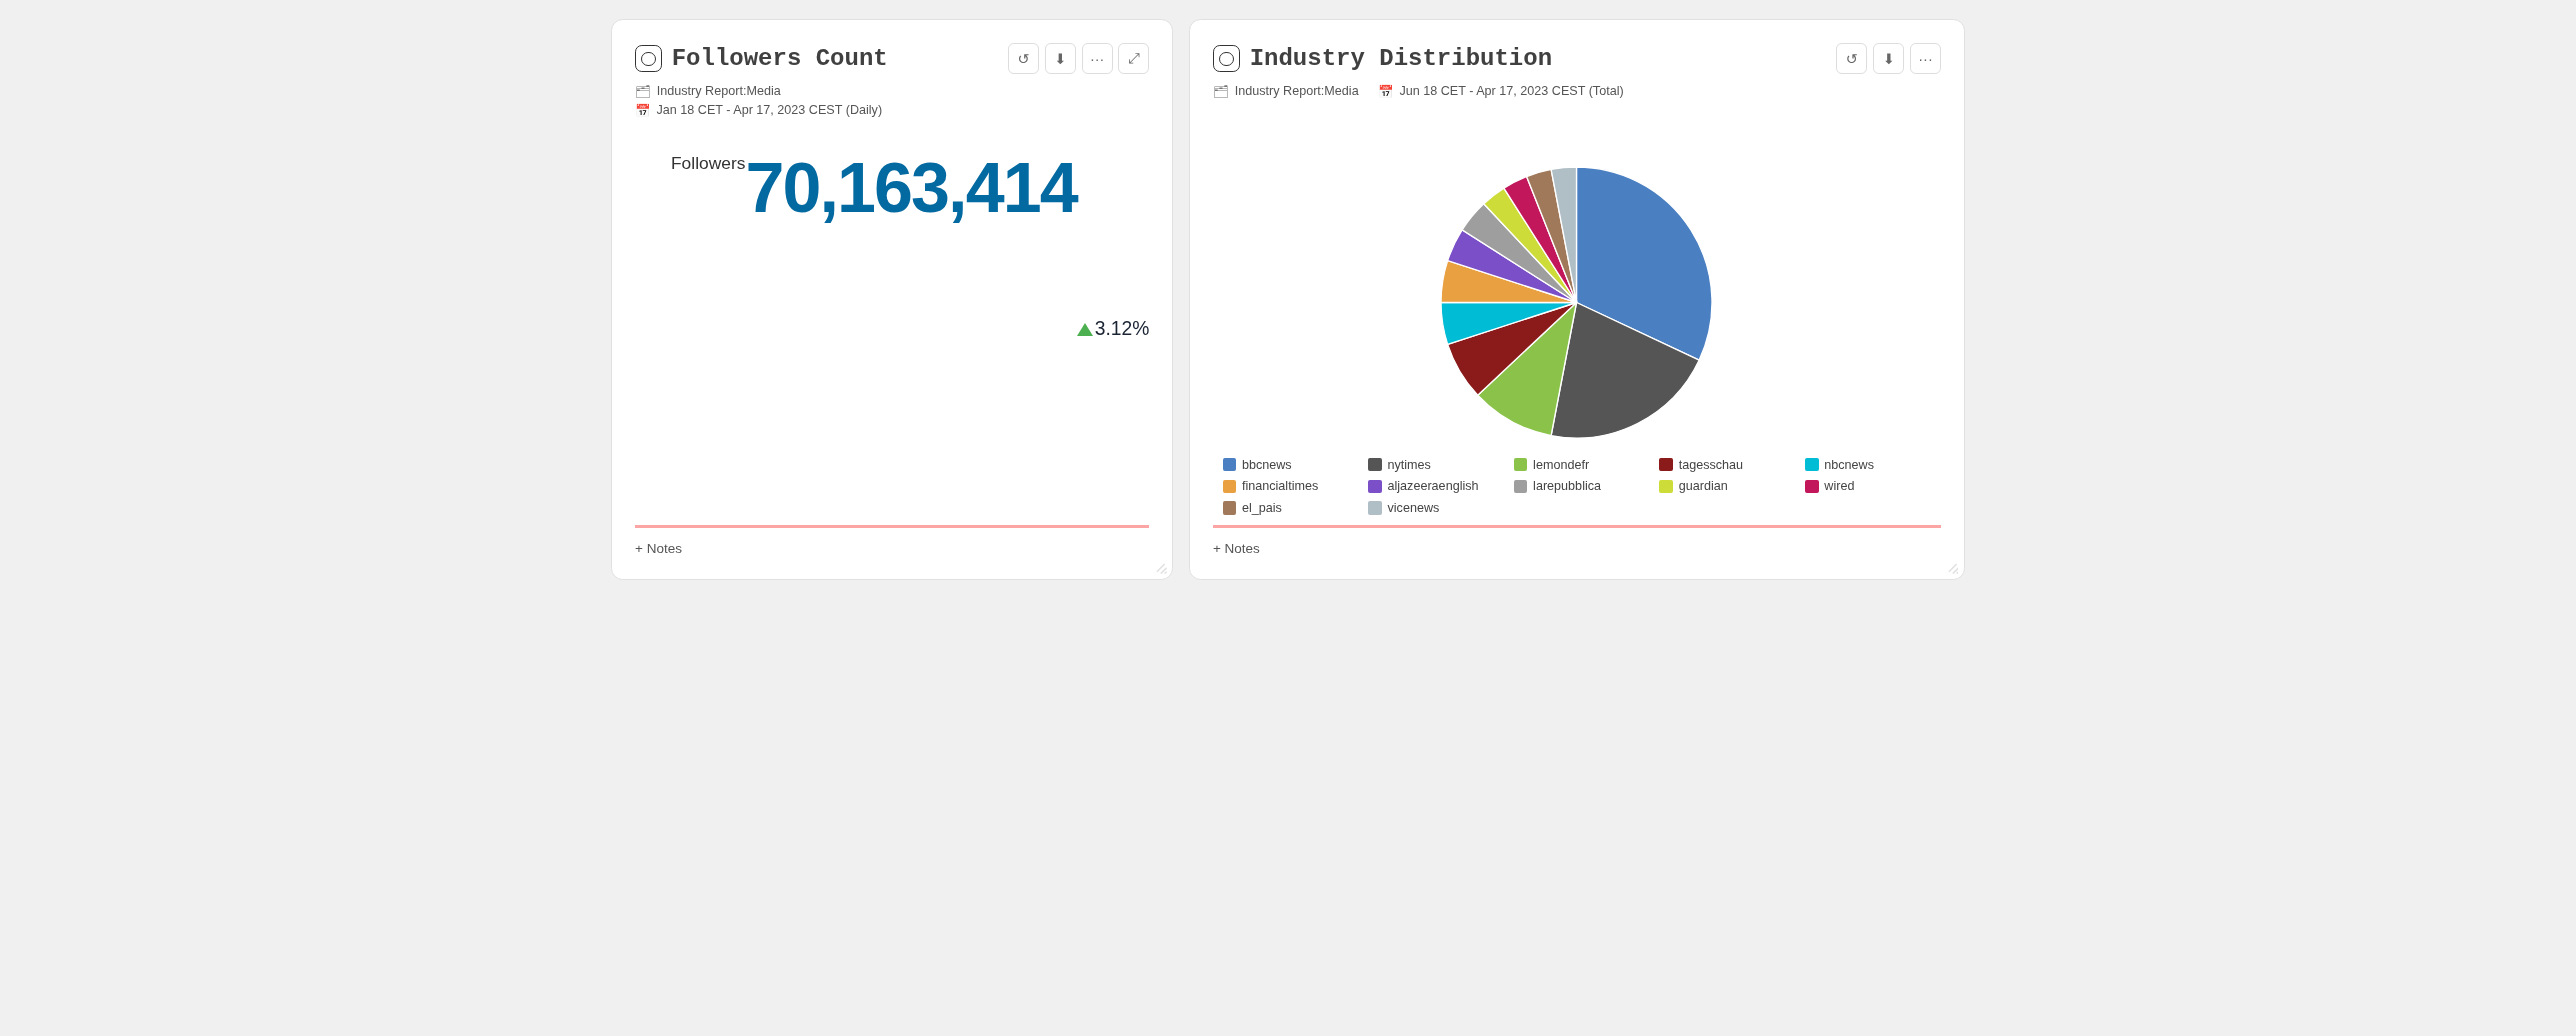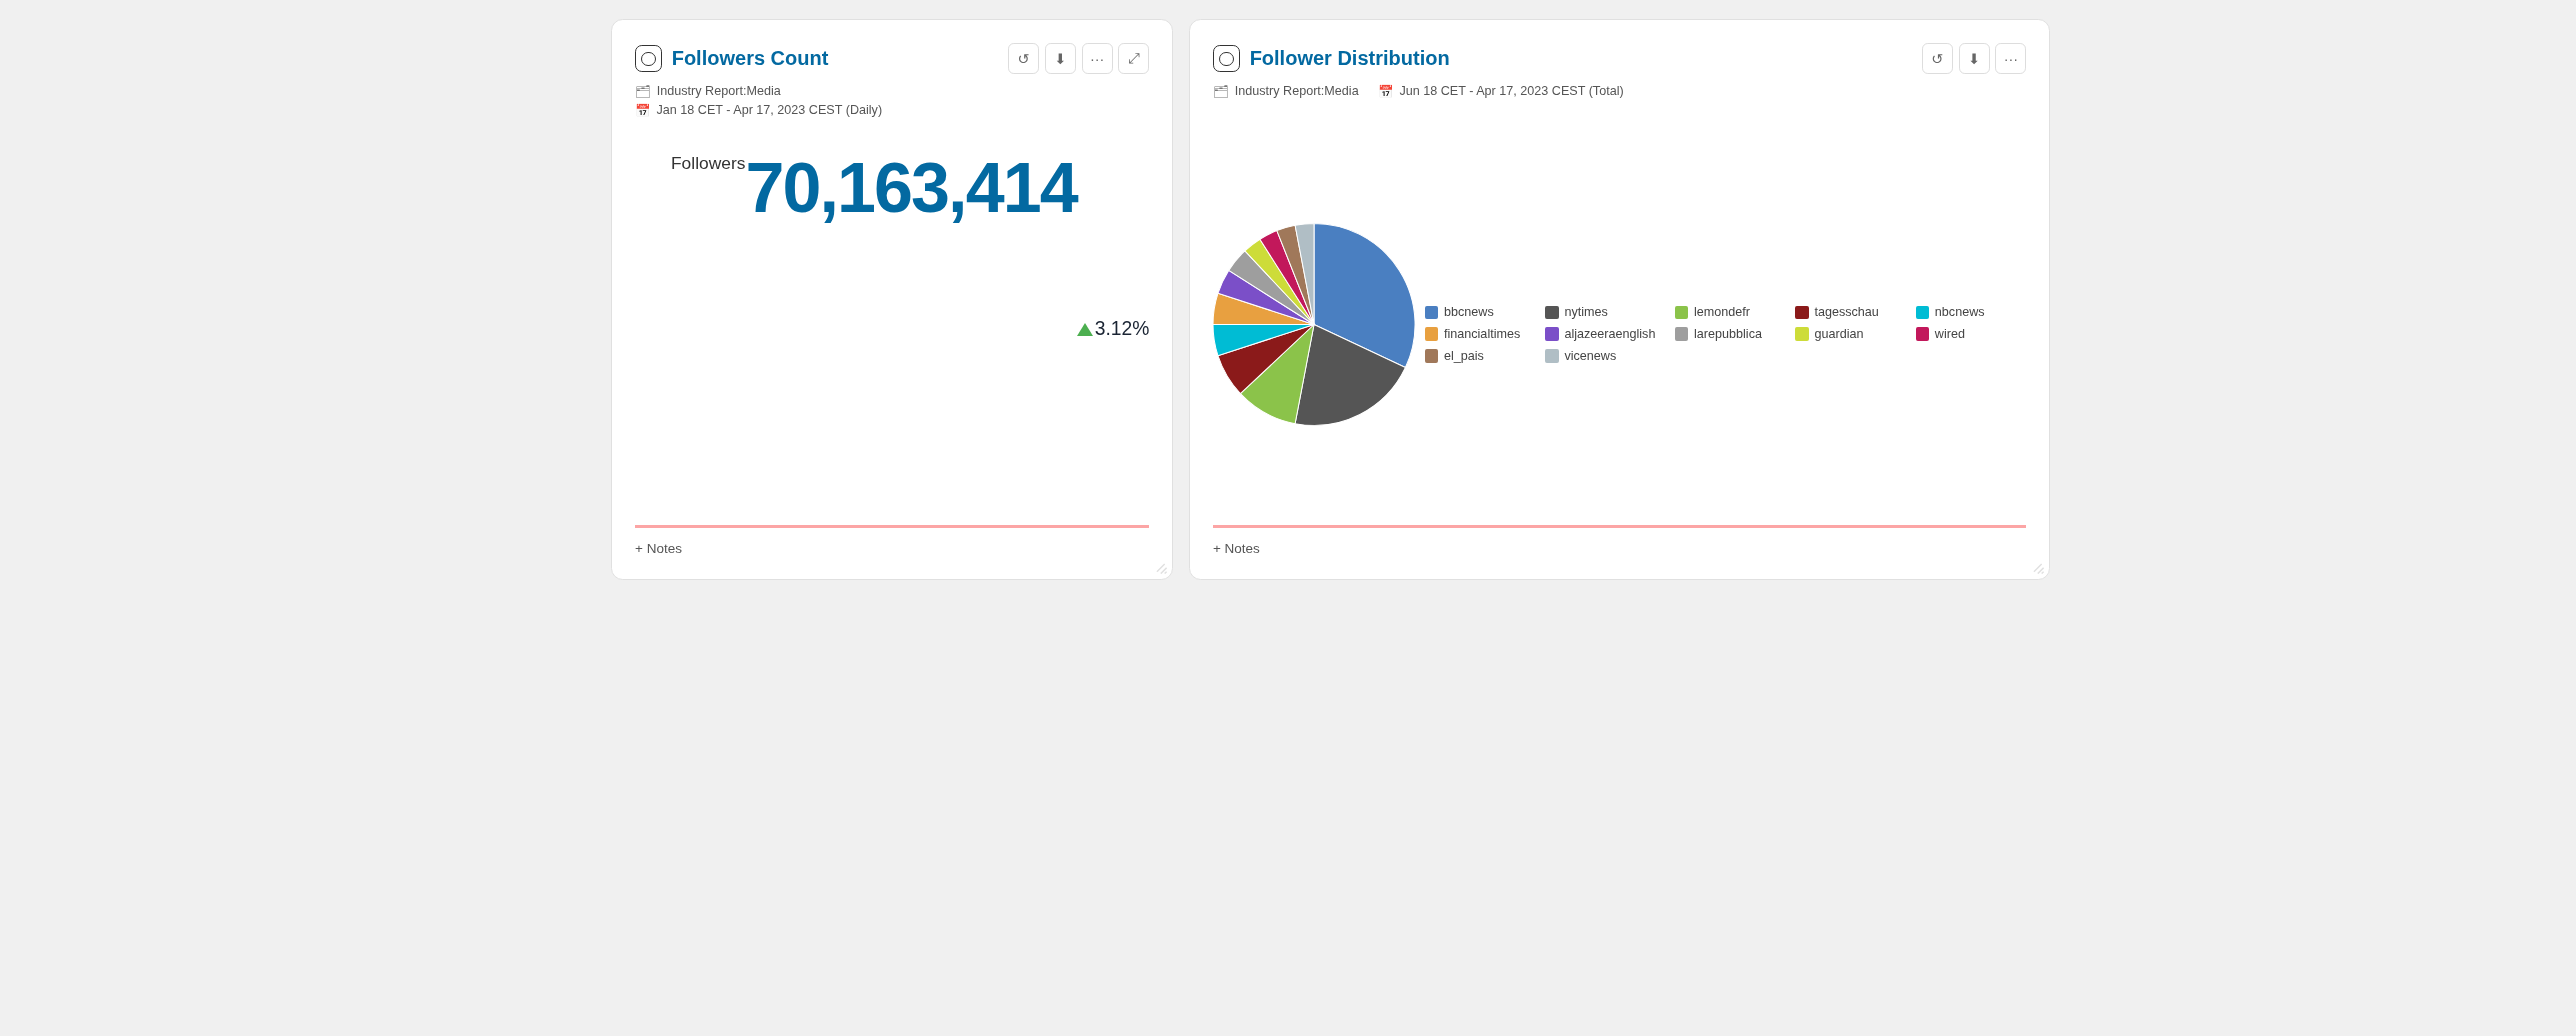--- a/index.html
+++ b/index.html
@@ -40,23 +40,24 @@
       align-items: center;
       justify-content: space-between;
       margin-bottom: 9.7px;
     }
     .card-header-left {
       display: flex;
       align-items: center;
       gap: 9.7px;
     }
     .card-title {
-      font-size: 20px;
+      font-size: 24px;
       font-weight: 700;
-      color: #0369a1;
+      color: #404040;
+      font-family: Liberation Mono, monospace;
     }
     .card-actions {
       display: flex;
       gap: 5.8px;
       align-items: center;
     }
     .action-btn {
       background: none;
       border: 1px solid #ddd;
       border-radius: 5.8px;
@@ -152,20 +153,21 @@
     
     .right-meta-row {
       display: flex;
       gap: 19.3px;
       align-items: center;
       flex-wrap: wrap;
     }
     .chart-area {
       flex: 1;
       display: flex;
+      flex-direction: column;
       align-items: center;
       justify-content: flex-end;
       padding: 19.3px 0 9.7px;
     }
     .pie-svg {
       width: 271px;
       height: 271px;
     }
     .legend {
       display: grid;
@@ -254,21 +256,21 @@
     </div>
     <svg class="resize-handle" viewBox="0 0 12 12">
       <path d="M10 2 L2 10 M12 6 L6 12 M12 10 L10 12" stroke="#999" stroke-width="1.5" fill="none"></path>
     </svg>
   </div>
 
   <div class="card card-right">
     <div class="card-header">
       <div class="card-header-left">
         <div class="ig-icon"></div>
-        <span class="card-title">Follower Distribution</span>
+        <span class="card-title">Industry Distribution</span>
       </div>
       <div class="card-actions">
         <button class="action-btn" title="Refresh">↺</button>
         <button class="action-btn" title="Download">⬇</button>
         <button class="action-btn" title="More">···</button>
       </div>
     </div>
 
     <div class="card-meta">
       <div class="right-meta-row">

